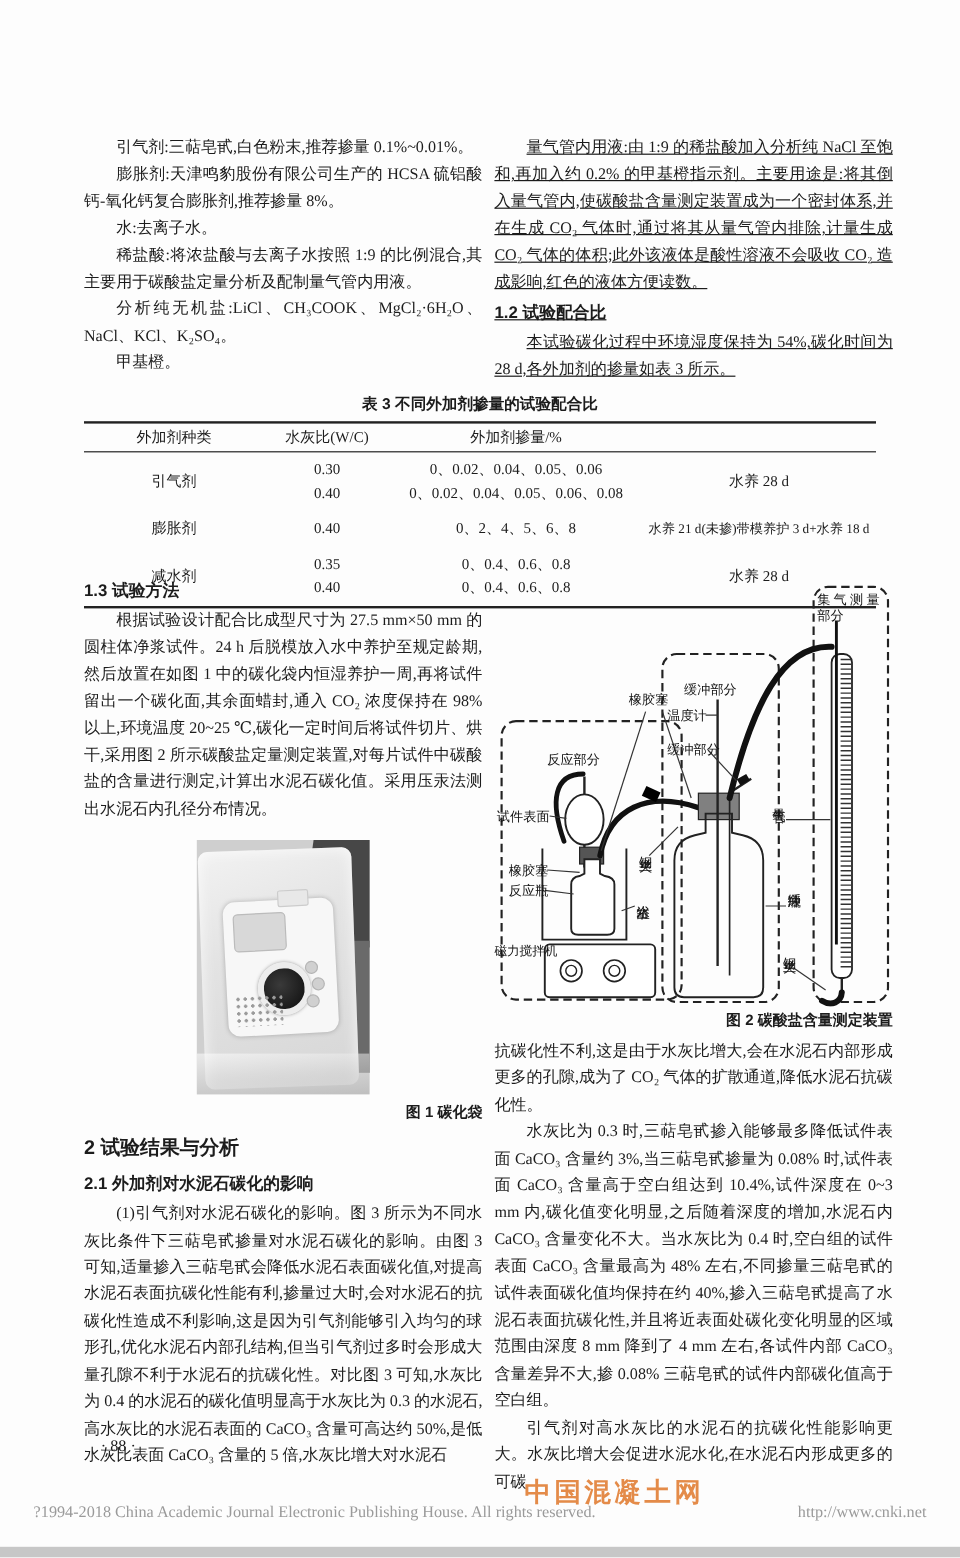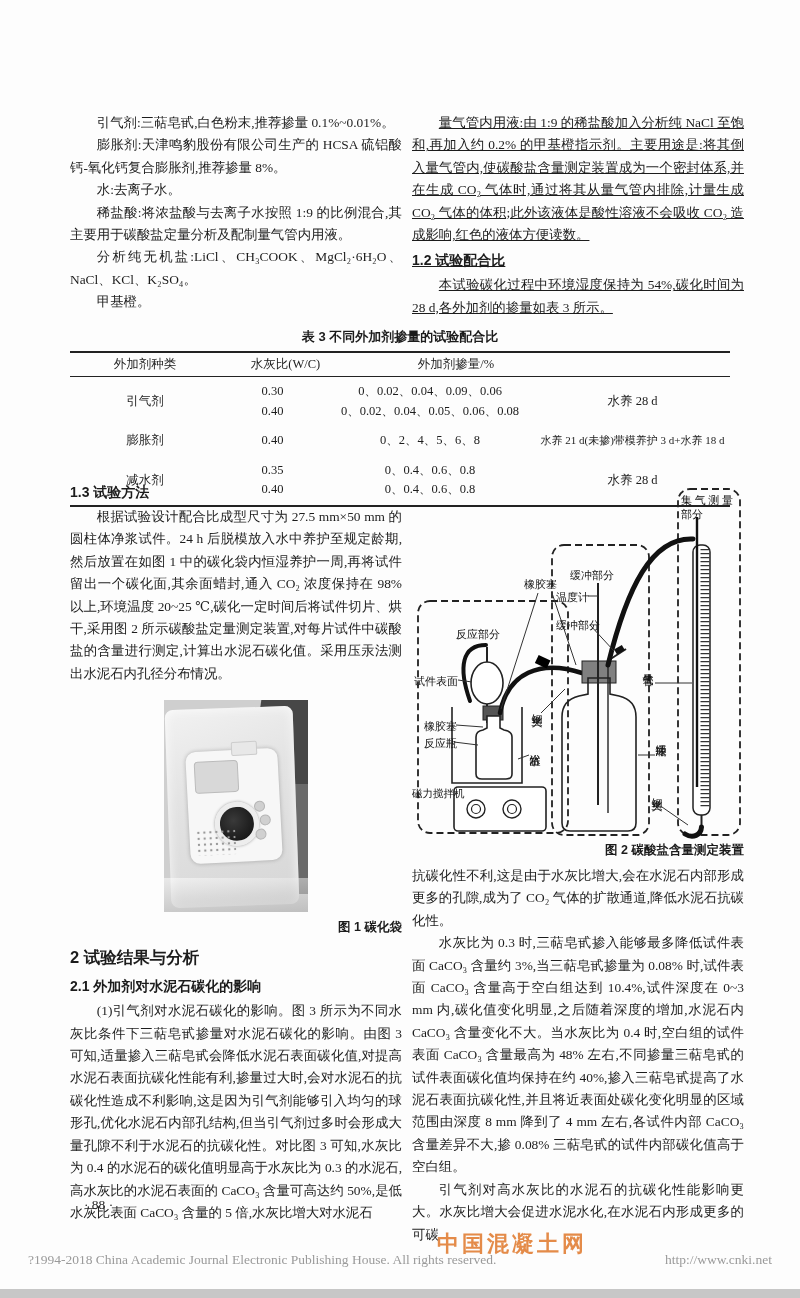--- a/index.html
+++ b/index.html
@@ -10,21 +10,21 @@
   .col p.noindent{text-indent:0;}
   h3,h4{font-family:"Liberation Sans","DejaVu Sans",sans-serif;margin:0;}
   .h-sub{font-size:14px;font-weight:bold;line-height:24px;margin:2px 0 2px 0;}
   .h-main{font-size:16.5px;font-weight:bold;line-height:30px;margin:6px 0 2px 0;}
   
   .t3{position:absolute;left:70px;top:328px;width:660px;font-size:12.5px;}
   .t3-caption{text-align:center;font-family:"Liberation Sans","DejaVu Sans",sans-serif;
               font-weight:bold;font-size:13px;margin-bottom:5px;}
   .t3-grid{border-top:2px solid #222;border-bottom:2px solid #222;}
   .t3-row{display:grid;grid-template-columns:150px 105px 210px 195px;align-items:center;}
-  .t3-head{border-bottom:1px solid #222;font-weight:normal;gap:13px;}
+  .t3-head{border-bottom:1px solid #222;font-weight:normal;}
   .t3-row>div{text-align:center;padding:2px 0;}
   .t3 .sub{line-height:19.5px;}
   .t3 .small{font-size:11px;white-space:nowrap;}
   .t3-head>div{padding:3px 0;}
   .t3-body .t3-row{padding:3px 0;}
   
   .fig1{position:relative;width:144px;height:212px;margin:15px auto 6px auto;background:#cfcfcf;overflow:hidden;}
   .fig1 *{position:absolute;}
   .f1-dark-tr{right:-8px;top:-6px;width:60px;height:92px;background:#474747;transform:rotate(8deg);}
   .f1-dark-r2{right:-4px;top:84px;width:26px;height:110px;background:#6a6a6a;}
@@ -87,21 +87,21 @@
         <div>外加剂掺量/%</div>
       </div>
       <div class="t3-body">
         <div class="t3-row">
           <div>引气剂</div>
           <div>
             <div class="sub">0.30</div>
             <div class="sub">0.40</div>
           </div>
           <div>
-            <div class="sub">0、0.02、0.04、0.09、0.06</div>
+            <div class="sub">0、0.02、0.04、0.05、0.06</div>
             <div class="sub">0、0.02、0.04、0.05、0.06、0.08</div>
           </div>
           <div>水养 28 d</div>
         </div>
         <div class="t3-row">
           <div>膨胀剂</div>
           <div class="sub">0.40</div>
           <div class="sub">0、2、4、5、6、8</div>
           <div class="small">水养 21 d(未掺)带模养护 3 d+水养 18 d</div>
         </div>

